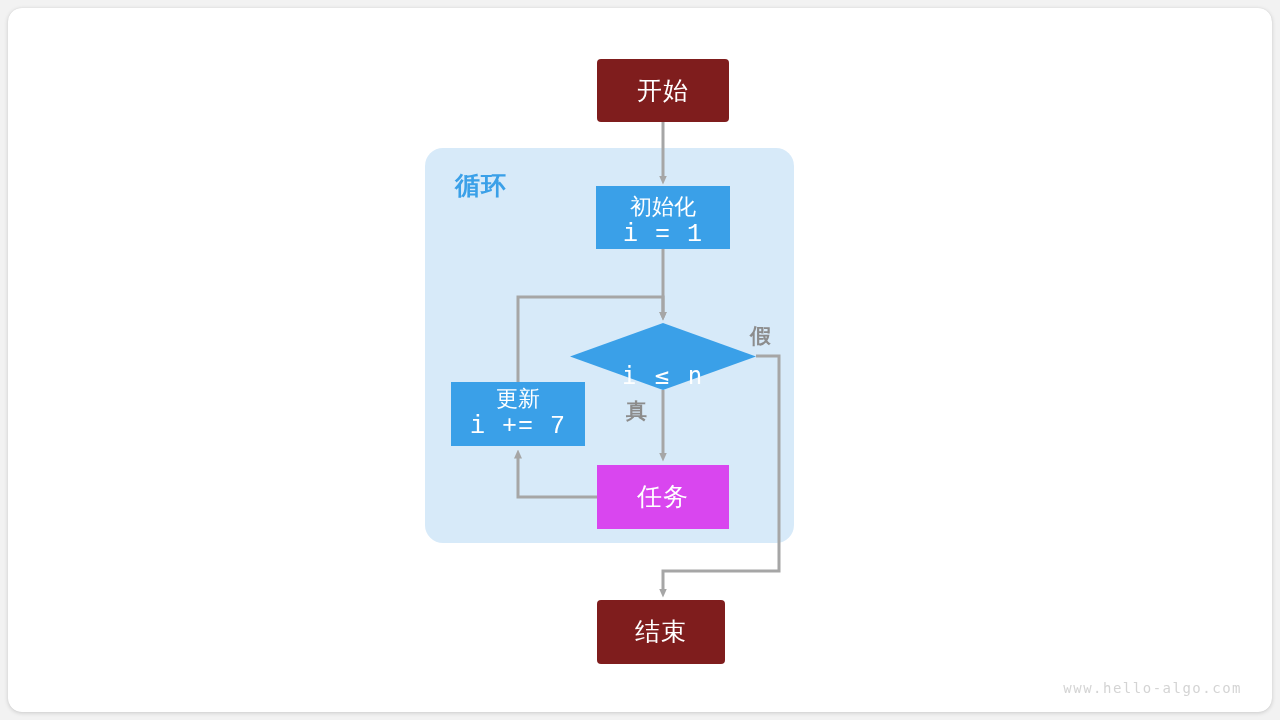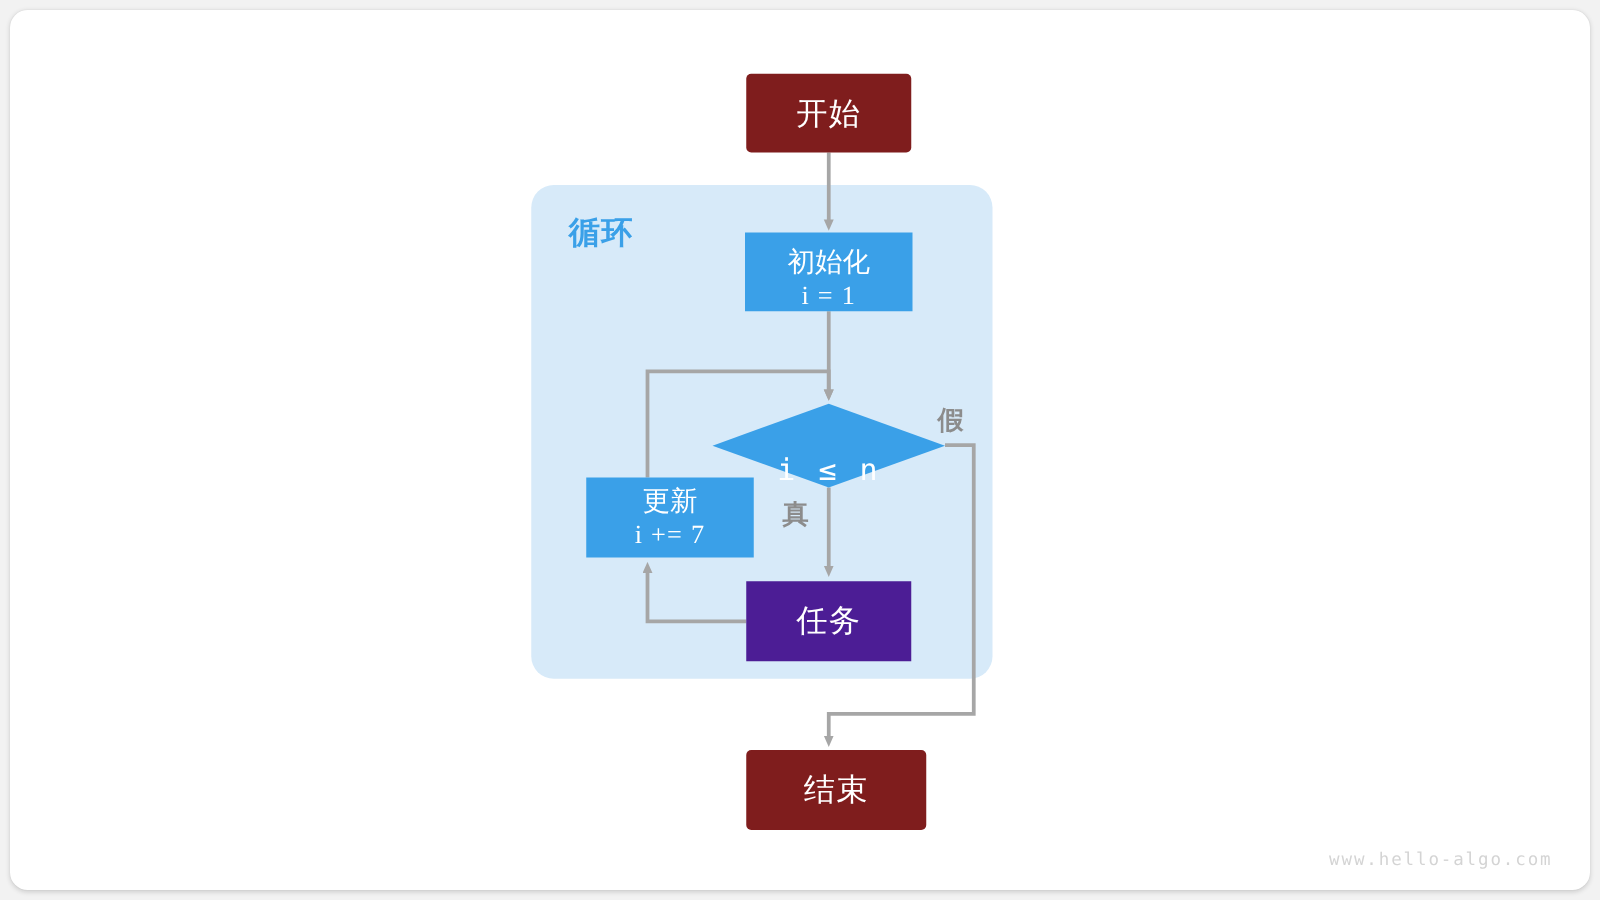--- a/index.html
+++ b/index.html
@@ -68,33 +68,33 @@
     font-size: 25px;
     letter-spacing: 1px;
   }
 
   .node-process {
     background: #3aa0e8;
     font-size: 22px;
   }
 
   .node-task {
-    background: #4c1d95;
+    background: #d946ef;
     font-size: 25px;
     letter-spacing: 1px;
   }
 
   .node-line-cn {
     font-family: "DejaVu Sans", "Liberation Sans", sans-serif;
     font-size: 22px;
   }
 
   .node-line-mono {
-    font-family: Liberation Serif, serif;
-    font-size: 21px;
+    font-family: Liberation Mono, monospace;
+    font-size: 25px;
     letter-spacing: 1px;
   }
 
   
   .diamond-label {
     position: absolute;
     display: flex;
     align-items: flex-end;
     justify-content: center;
     color: #ffffff;
@@ -181,30 +181,30 @@
 
       <div class="node node-process" style="left:588px; top:178px; width:134px; height:63px;justify-content:flex-end;">
         <span class="node-line-cn">初始化</span>
         <span class="node-line-mono">i = 1</span>
       </div>
 
       <div class="diamond-label" style="left:562px; top:315px; width:186px; height:67px;">
         <span>i ≤ n</span>
       </div>
 
-      <div class="node node-process" style="left:443px; top:374px; width:134px; height:64px;margin-left:18px;">
+      <div class="node node-process" style="left:443px; top:374px; width:134px; height:64px;">
         <span class="node-line-cn">更新</span>
         <span class="node-line-mono">i += 7</span>
       </div>
 
       <div class="node node-task" style="left:589px; top:457px; width:132px; height:64px;">
         <span>任务</span>
       </div>
 
-      <div class="node node-terminal" style="left:589px; top:592px; width:144px; height:64px;">
+      <div class="node node-terminal" style="left:589px; top:592px; width:128px; height:64px;">
         <span>结束</span>
       </div>
 
       <div class="edge-label" style="left:618px; top:389px;">真</div>
 
       <div class="edge-label" style="left:742px; top:314px;">假</div>
 
       <div id="watermark">www.hello-algo.com</div>
 
     </div>

